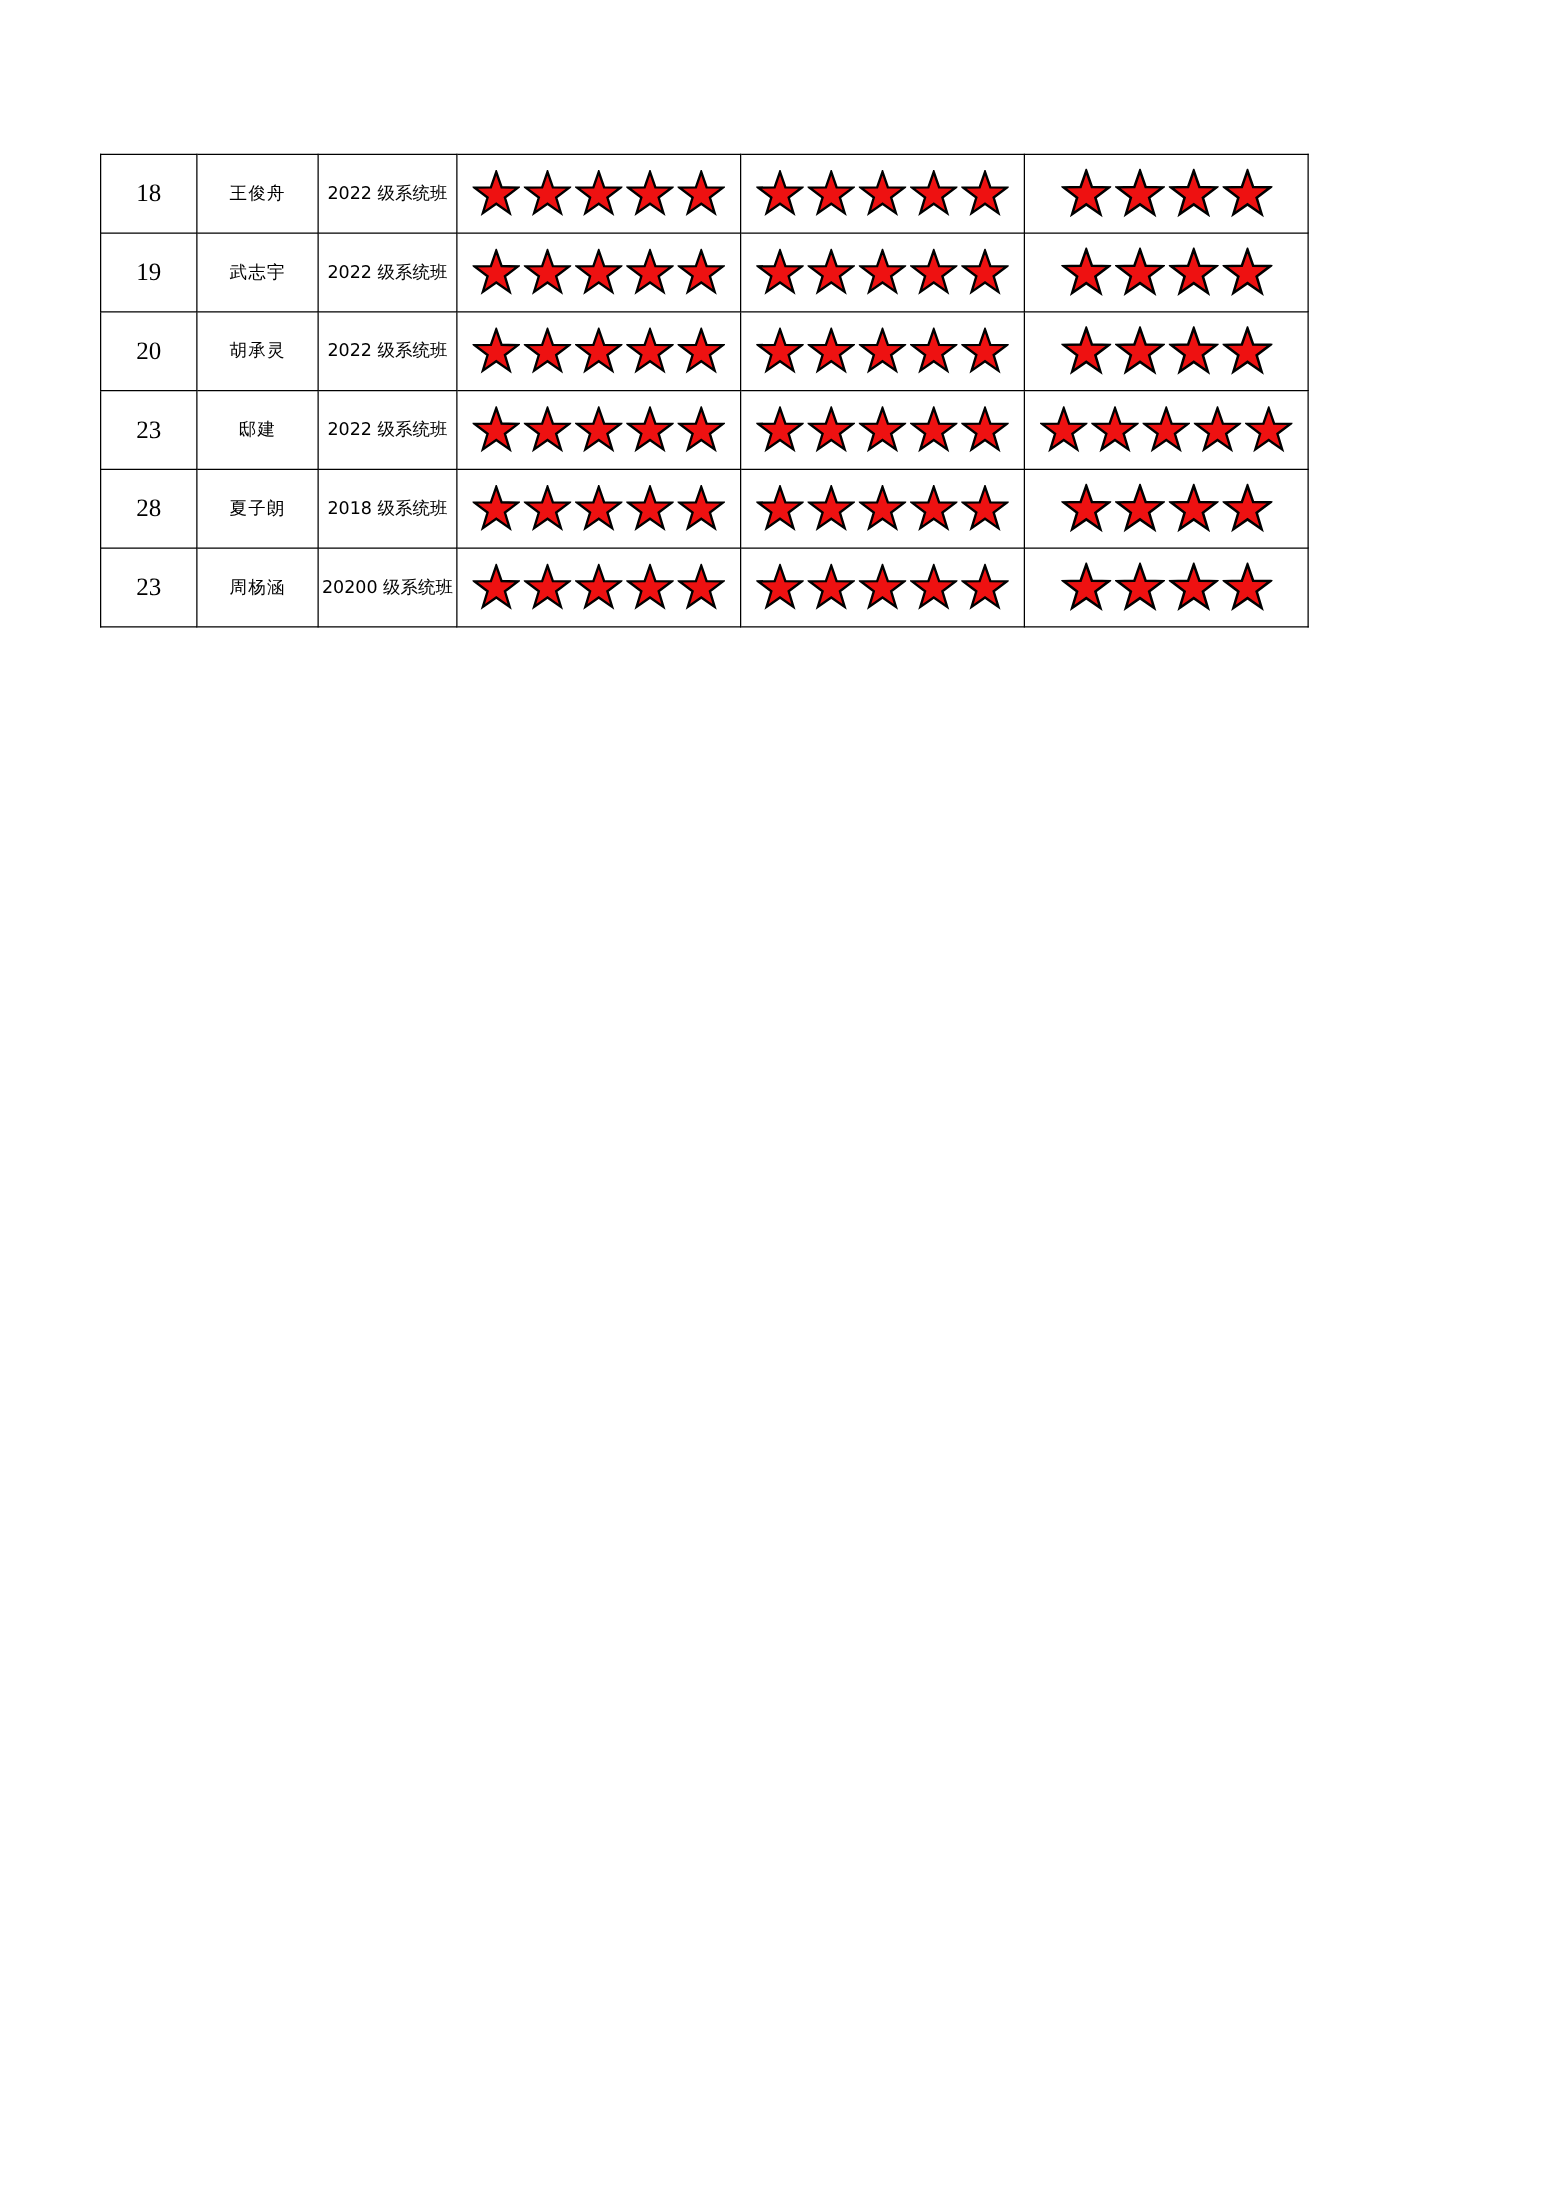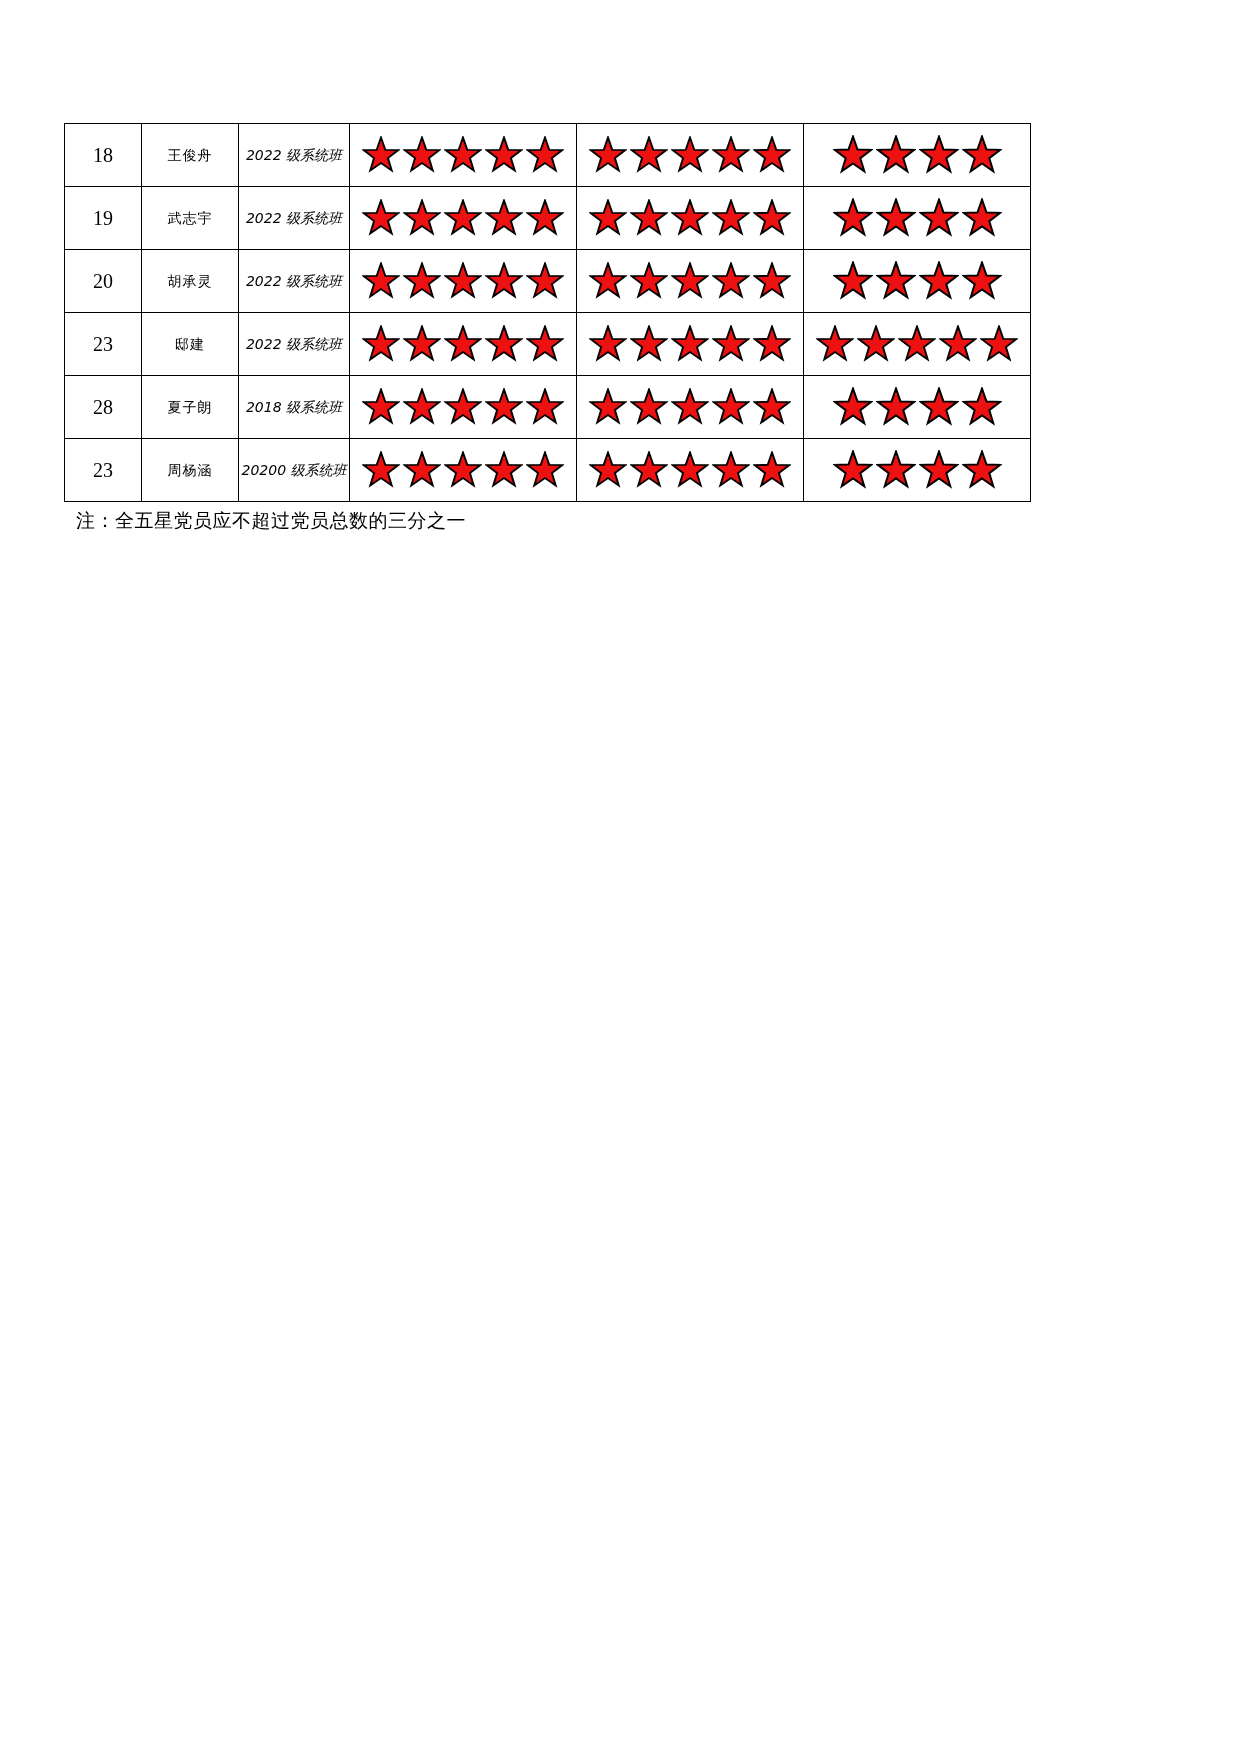--- a/index.html
+++ b/index.html
@@ -16,36 +16,36 @@
   }
   .page {
     position: absolute;
     left: 0;
     top: 0;
     width: 1240px;
     height: 1754px;
   }
   .doc-table {
     position: absolute;
-    left: 64px;
+    left: 80px;
     top: 123px;
     width: 960px;
     border-collapse: collapse;
     table-layout: fixed;
   }
   .doc-table td {
     border: 1px solid #000000;
     padding: 0;
     vertical-align: middle;
     text-align: center;
     height: 62px;
   }
   .col-index { width: 76px; }
   .col-name  { width: 96px; }
-  .col-class { width: 110px; font-style: italic; }
+  .col-class { width: 110px; }
   .col-stars { width: 226px; }
   .idx-cell {
     font-family: "Liberation Serif", serif;
     font-size: 20px;
     line-height: 1;
   }
   .name-cell {
     font-family: "DejaVu Sans", sans-serif;
     font-size: 14px;
     letter-spacing: 1px;
@@ -441,15 +441,14 @@
               </svg>
               <svg width="40" height="40" viewBox="0 0 100 100" class="star">
                 <polygon points="50.00,4.00 61.29,36.47 95.65,37.17 68.26,57.93 78.21,90.83 50.00,71.20 21.79,90.83 31.74,57.93 4.35,37.17 38.71,36.47" fill="#ee1111" stroke="#000000" stroke-width="5" stroke-linejoin="miter"></polygon>
               </svg>
             </div>
           </td>
         </tr>
       </tbody>
   </table>
 
-  <div class="note">注：全五星党员应不超过党员总数的三分之一</div>
 
 </div>
 
 </body></html>

